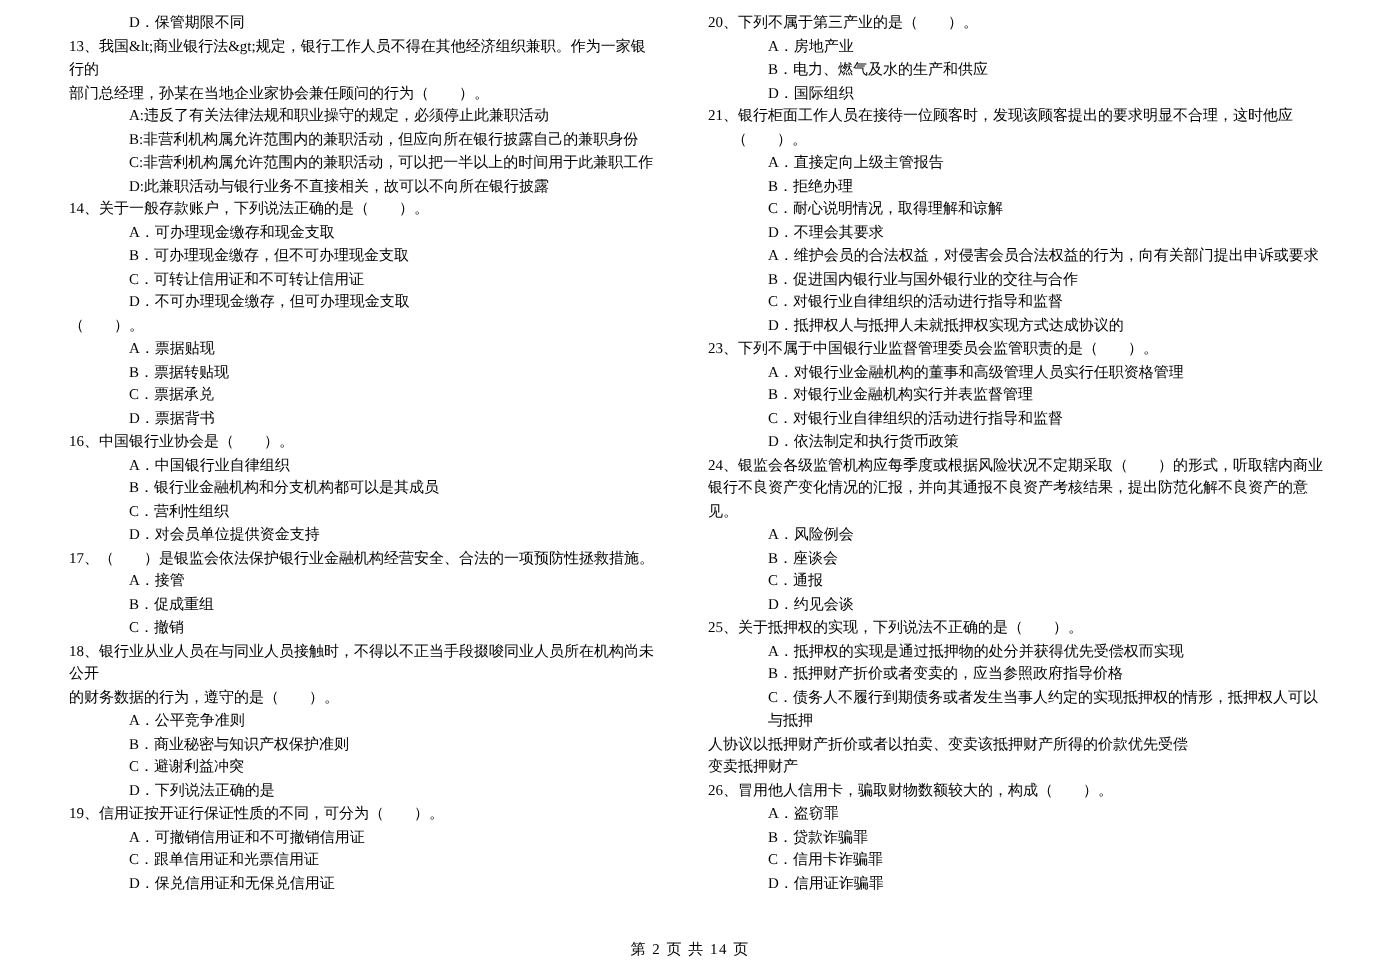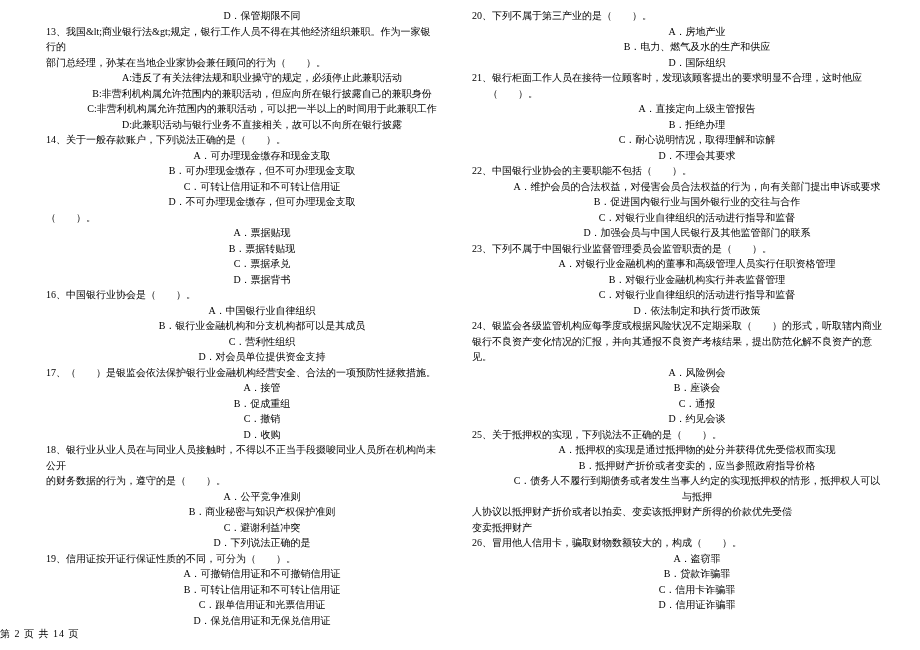--- a/index.html
+++ b/index.html
@@ -20,28 +20,29 @@
     width: 920px;
     box-sizing: border-box;
     padding: 8px 38px 0 38px;
   }
   .col {
     width: 50%;
     box-sizing: border-box;
   }
   .col.left  { padding-right: 22px; }
   .col.right { padding-left: 4px; }
-  .opt  { padding-left: 48px; text-align: center; }
+  .opt  { padding-left: 48px; }
   .stem { padding-left: 8px; }
   .stem.in { padding-left: 24px; }
   .cont { padding-left: 8px; }
   .footer {
     position: absolute;
     width: 920px;
     top: 626px;
+    text-align: center;
     font-size: 10px;
     letter-spacing: 1px;
   }
 </style>
 </head>
 <body>
 
 <div class="page">
 
   <div class="col left">
@@ -69,54 +70,51 @@
     <div class="stem">16、中国银行业协会是（　　）。</div>
     <div class="opt">A．中国银行业自律组织</div>
     <div class="opt">B．银行业金融机构和分支机构都可以是其成员</div>
     <div class="opt">C．营利性组织</div>
     <div class="opt">D．对会员单位提供资金支持</div>
 
     <div class="stem">17、（　　）是银监会依法保护银行业金融机构经营安全、合法的一项预防性拯救措施。</div>
     <div class="opt">A．接管</div>
     <div class="opt">B．促成重组</div>
     <div class="opt">C．撤销</div>
-    <div class="opt">D．收购</div>
 
     <div class="stem">18、银行业从业人员在与同业人员接触时，不得以不正当手段掇唆同业人员所在机构尚未公开</div>
     <div class="cont">的财务数据的行为，遵守的是（　　）。</div>
     <div class="opt">A．公平竞争准则</div>
     <div class="opt">B．商业秘密与知识产权保护准则</div>
     <div class="opt">C．避谢利益冲突</div>
     <div class="opt">D．下列说法正确的是</div>
 
     <div class="stem">19、信用证按开证行保证性质的不同，可分为（　　）。</div>
     <div class="opt">A．可撤销信用证和不可撤销信用证</div>
-    <div class="opt">B．可转让信用证和不可转让信用证</div>
     <div class="opt">C．跟单信用证和光票信用证</div>
     <div class="opt">D．保兑信用证和无保兑信用证</div>
   </div>
 
   <div class="col right">
     <div class="stem">20、下列不属于第三产业的是（　　）。</div>
     <div class="opt">A．房地产业</div>
     <div class="opt">B．电力、燃气及水的生产和供应</div>
     <div class="opt">D．国际组织</div>
 
     <div class="stem">21、银行柜面工作人员在接待一位顾客时，发现该顾客提出的要求明显不合理，这时他应</div>
     <div class="stem in">（　　）。</div>
     <div class="opt">A．直接定向上级主管报告</div>
     <div class="opt">B．拒绝办理</div>
     <div class="opt">C．耐心说明情况，取得理解和谅解</div>
     <div class="opt">D．不理会其要求</div>
 
-    <div class="stem">22、中国银行业协会的主要职能不包括（　　）。</div>
     <div class="opt">A．维护会员的合法权益，对侵害会员合法权益的行为，向有关部门提出申诉或要求</div>
     <div class="opt">B．促进国内银行业与国外银行业的交往与合作</div>
     <div class="opt">C．对银行业自律组织的活动进行指导和监督</div>
-    <div class="opt">D．加强会员与中国人民银行及其他监管部门的联系</div>
+    <div class="opt">D．抵押权人与抵押人未就抵押权实现方式达成协议的</div>
 
     <div class="stem">23、下列不属于中国银行业监督管理委员会监管职责的是（　　）。</div>
     <div class="opt">A．对银行业金融机构的董事和高级管理人员实行任职资格管理</div>
     <div class="opt">B．对银行业金融机构实行并表监督管理</div>
     <div class="opt">C．对银行业自律组织的活动进行指导和监督</div>
     <div class="opt">D．依法制定和执行货币政策</div>
 
     <div class="stem">24、银监会各级监管机构应每季度或根据风险状况不定期采取（　　）的形式，听取辖内商业</div>
     <div class="cont">银行不良资产变化情况的汇报，并向其通报不良资产考核结果，提出防范化解不良资产的意见。</div>
     <div class="opt">A．风险例会</div>

